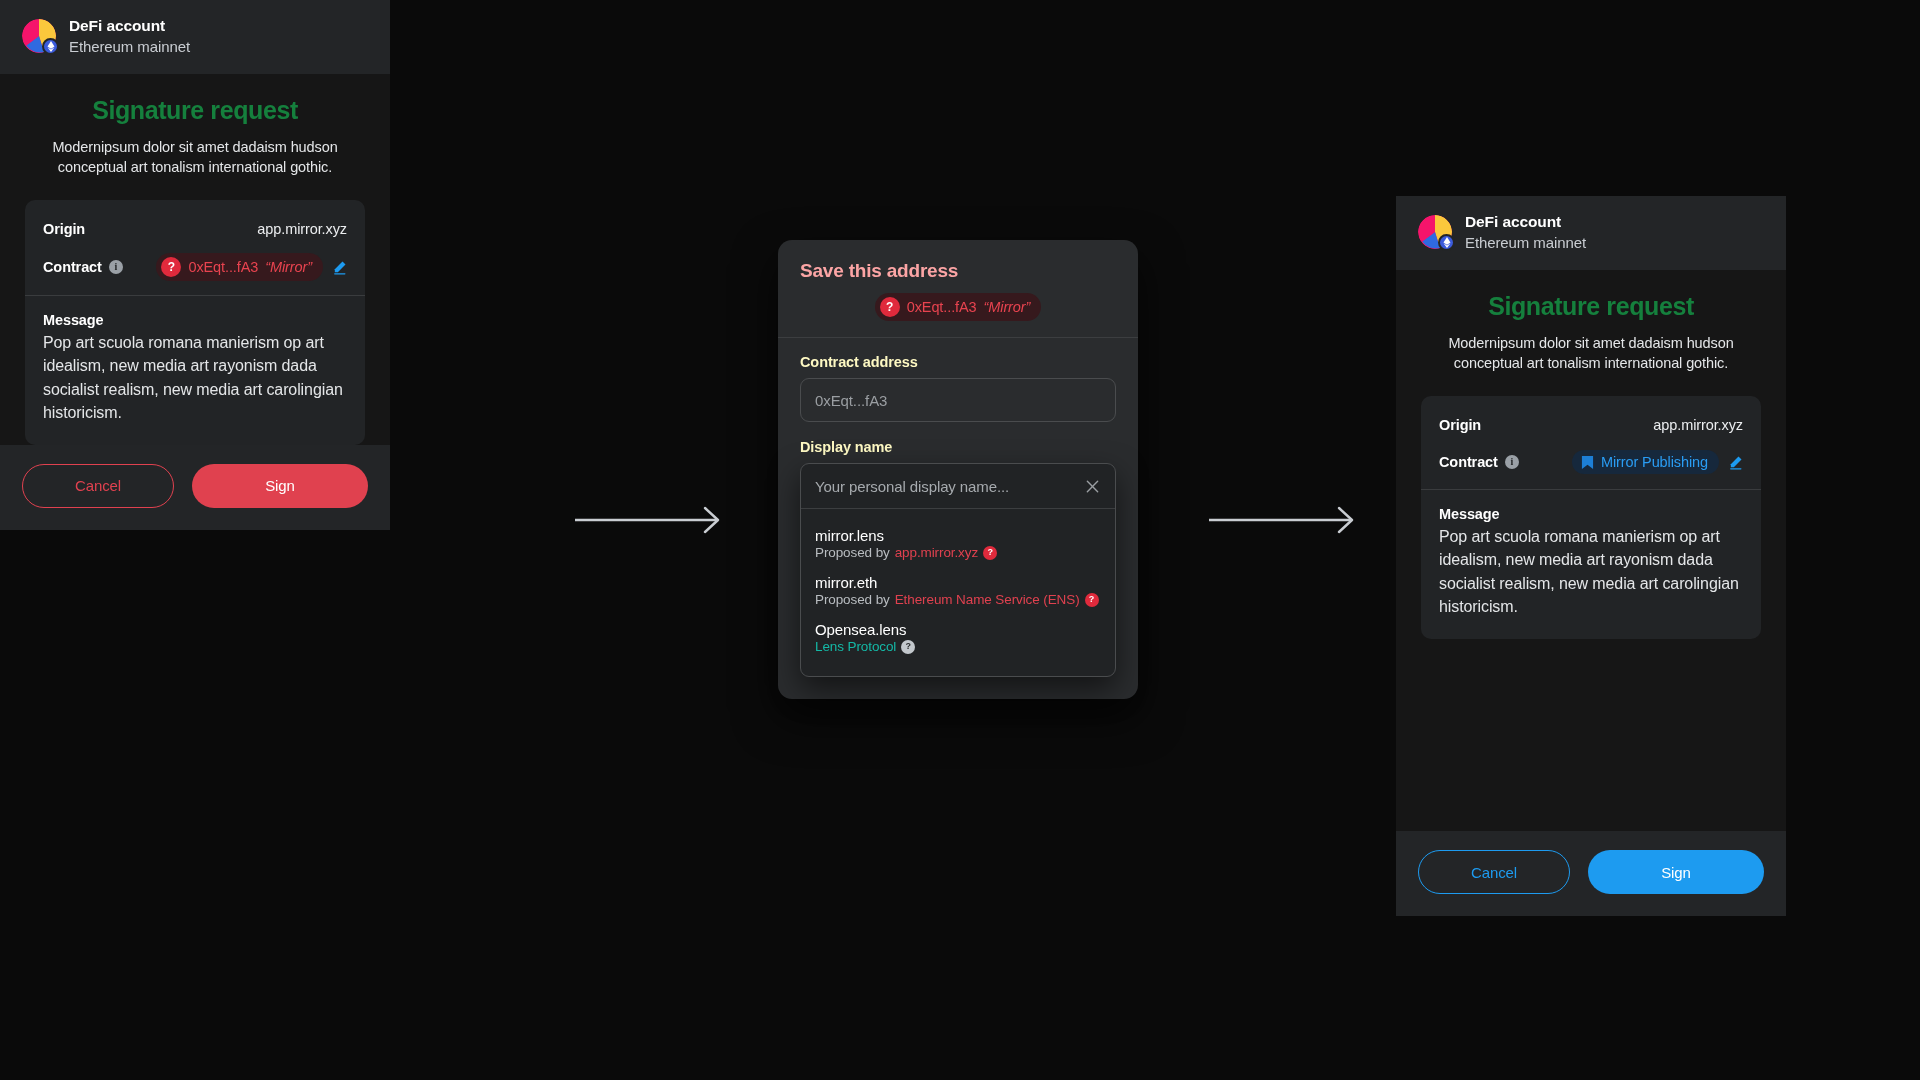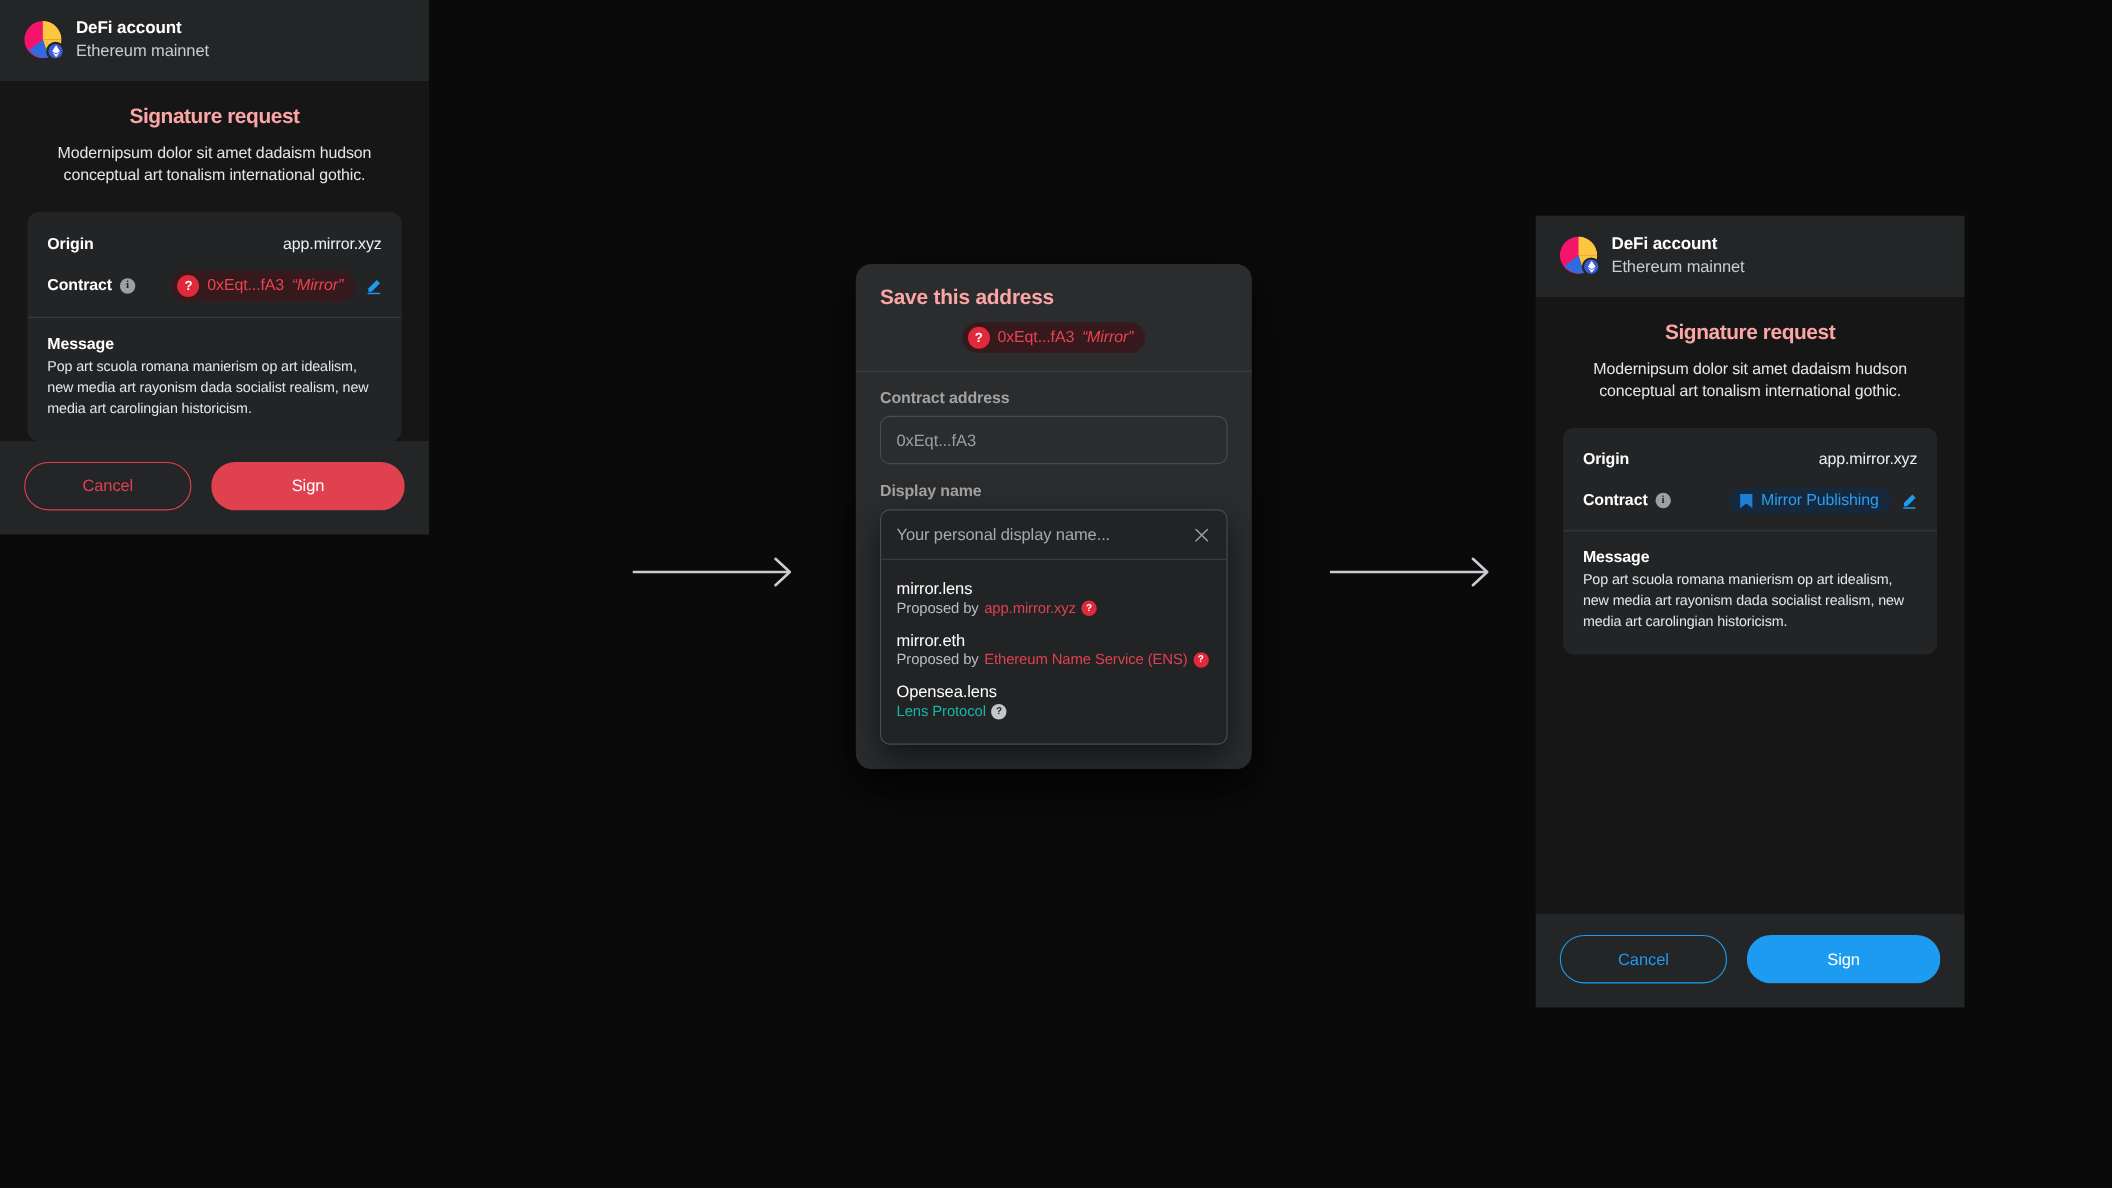--- a/index.html
+++ b/index.html
@@ -80,23 +80,23 @@
 
   .panel-body {
     flex: 1 1 auto;
     padding: 22px 25px 0 25px;
     background: #161616;
     display: flex;
     flex-direction: column;
   }
 
   .panel-title {
-    font-size: 19px;
-    font-weight: bold;
-    color: #fca5a5;
+    font-size: 25px;
+    font-weight: bold;
+    color: #15803d;
     text-align: center;
     letter-spacing: -0.4px;
     margin-bottom: 12px;
   }
   .panel-sub {
     font-size: 14.5px;
     color: #e4e6e8;
     text-align: center;
     line-height: 1.43;
     letter-spacing: -0.1px;
@@ -184,21 +184,21 @@
 
   .msg-block { padding: 16px 18px 20px 18px; }
   .msg-label {
     font-size: 14.5px;
     font-weight: bold;
     color: #ffffff;
     margin-bottom: 3px;
     letter-spacing: -0.1px;
   }
   .msg-text {
-    font-size: 13px;
+    font-size: 16px;
     color: #e4e6e8;
     line-height: 1.46;
     letter-spacing: -0.1px;
   }
 
   .panel-footer {
     flex: 0 0 auto;
     background: #232527;
     padding: 19px 22px 22px 22px;
     display: flex;
@@ -252,21 +252,21 @@
     line-height: 1.5;
     letter-spacing: -0.15px;
     padding-bottom: 18px;
   }
   .modal-sep { height: 1px; background: #3c3e40; }
 
   .modal-form { padding: 16px 22px 18px 22px; position: relative; }
   .field-label {
     font-size: 14.5px;
     font-weight: bold;
-    color: #a3a3a3;
+    color: #fef9c3;
     letter-spacing: -0.1px;
     margin-bottom: 8px;
   }
   .text-input {
     width: 100%;
     height: 44px;
     border-radius: 9px;
     border: 1px solid #4a4c4e;
     background: transparent;
     color: #9a9ea2;

